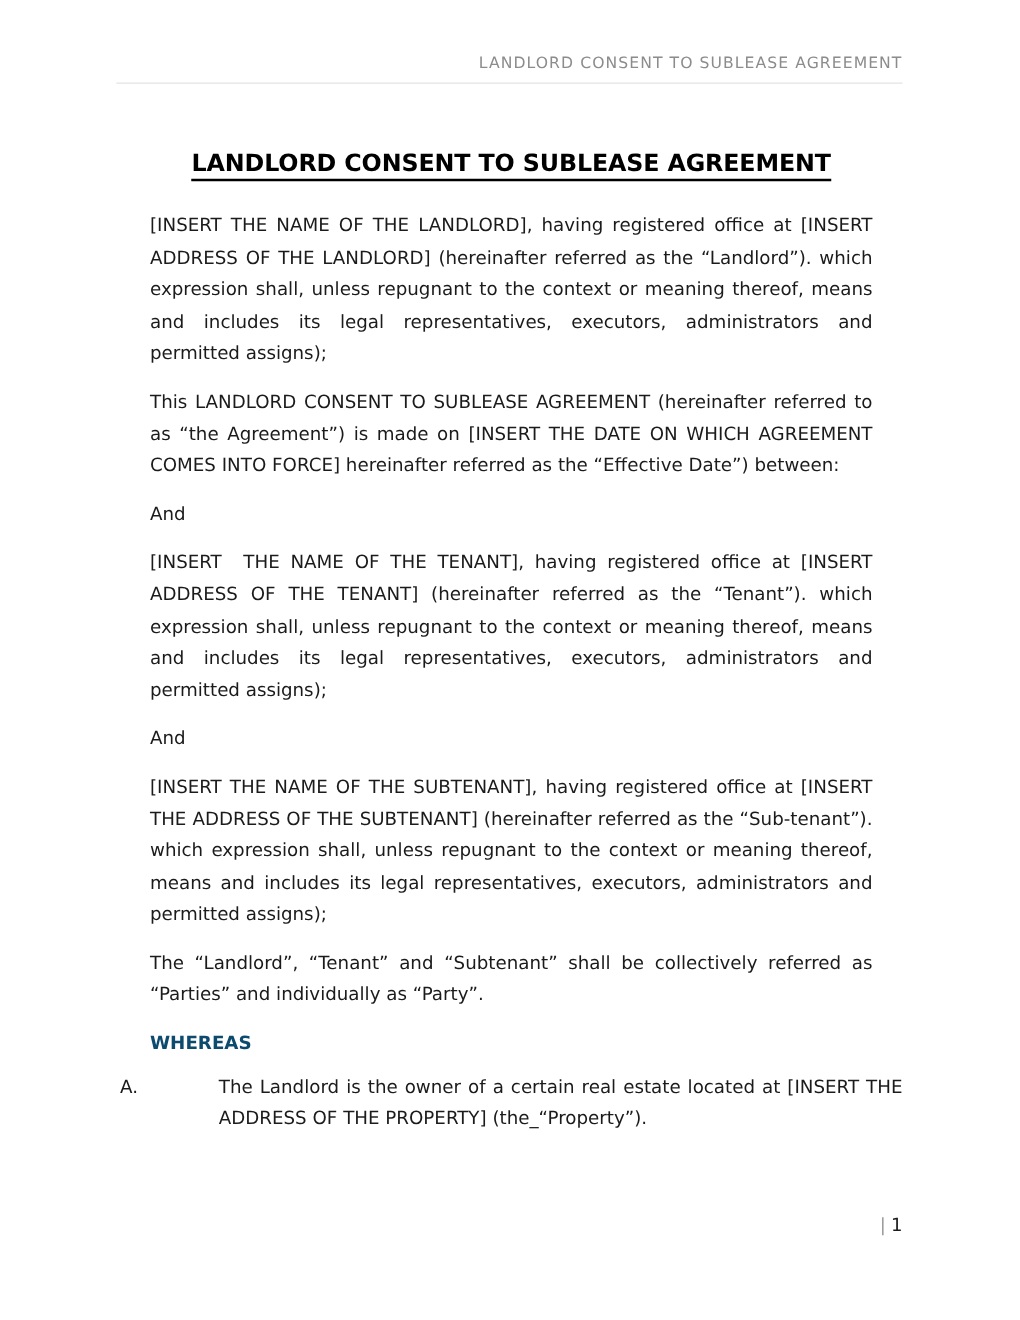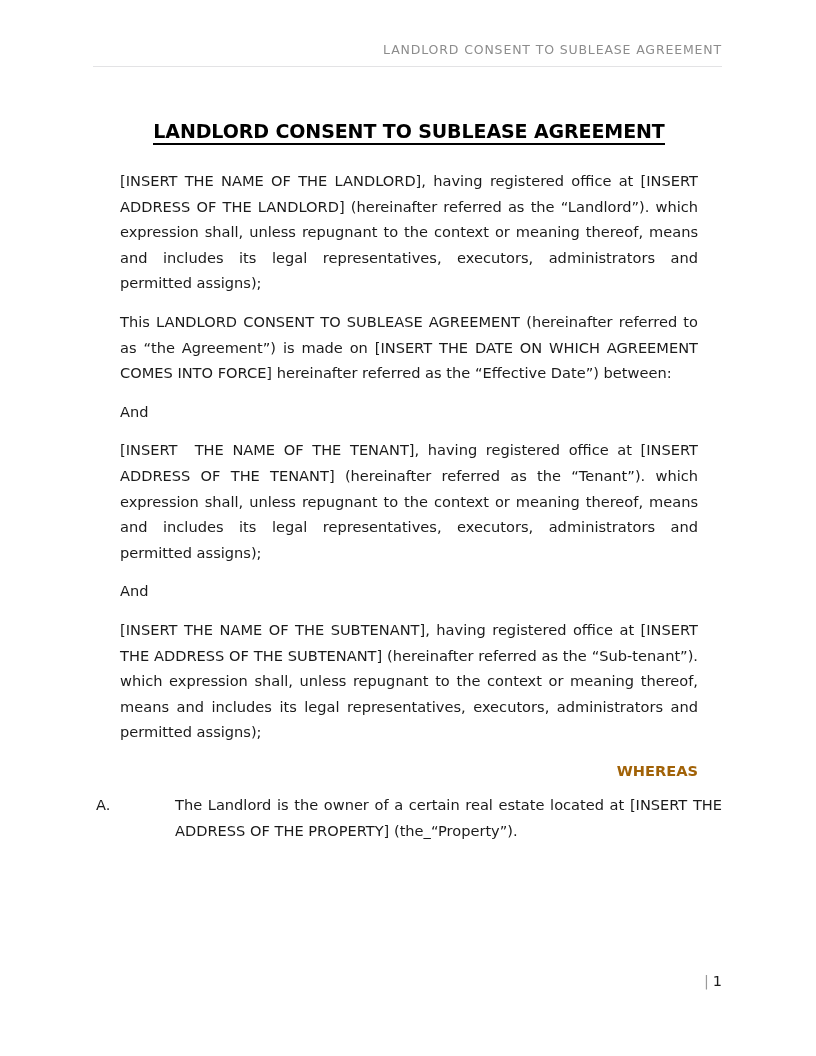--- a/index.html
+++ b/index.html
@@ -78,22 +78,21 @@
     white-space: pre-wrap;
   }
   p.para.short {
     text-align: left;
   }
   .heading-bold {
     font-weight: bold;
     font-size: 14.6px;
     line-height: 25.6px;
     margin: 12px 0 9px 0;
-    color: #a16207;
-    text-align: right;
+    color: #0c4a6e;
   }
 
   
   .lettered-list {
     margin: 0;
     padding: 0;
     list-style: none;
     width: 626px;
   }
   .lettered-item {
@@ -154,20 +153,21 @@
     <p class="para">This LANDLORD CONSENT TO SUBLEASE AGREEMENT (hereinafter referred to as “the Agreement”) is made on [INSERT THE DATE ON WHICH AGREEMENT COMES INTO FORCE] hereinafter referred as the “Effective Date”) between:</p>
 
     <p class="para short">And</p>
 
     <p class="para">[INSERT  THE NAME OF THE TENANT], having registered office at [INSERT ADDRESS OF THE TENANT] (hereinafter referred as the “Tenant”). which expression shall, unless repugnant to the context or meaning thereof, means and includes its legal representatives, executors, administrators and permitted assigns);</p>
 
     <p class="para short">And</p>
 
     <p class="para">[INSERT THE NAME OF THE SUBTENANT], having registered office at [INSERT THE ADDRESS OF THE SUBTENANT] (hereinafter referred as the “Sub-tenant”). which expression shall, unless repugnant to the context or meaning thereof, means and includes its legal representatives, executors, administrators and permitted assigns);</p>
 
+    <p class="para">The “Landlord”, “Tenant” and “Subtenant” shall be collectively referred as “Parties” and individually as “Party”.</p>
 
     <div class="heading-bold">WHEREAS</div>
   </div>
 
   <ul class="lettered-list">
     <li class="lettered-item">
       <span class="item-marker">A.</span>
       <span class="item-text">The Landlord is the owner of a certain real estate located at [INSERT THE ADDRESS OF THE PROPERTY] (the_“Property”).</span>
     </li>
   </ul>

